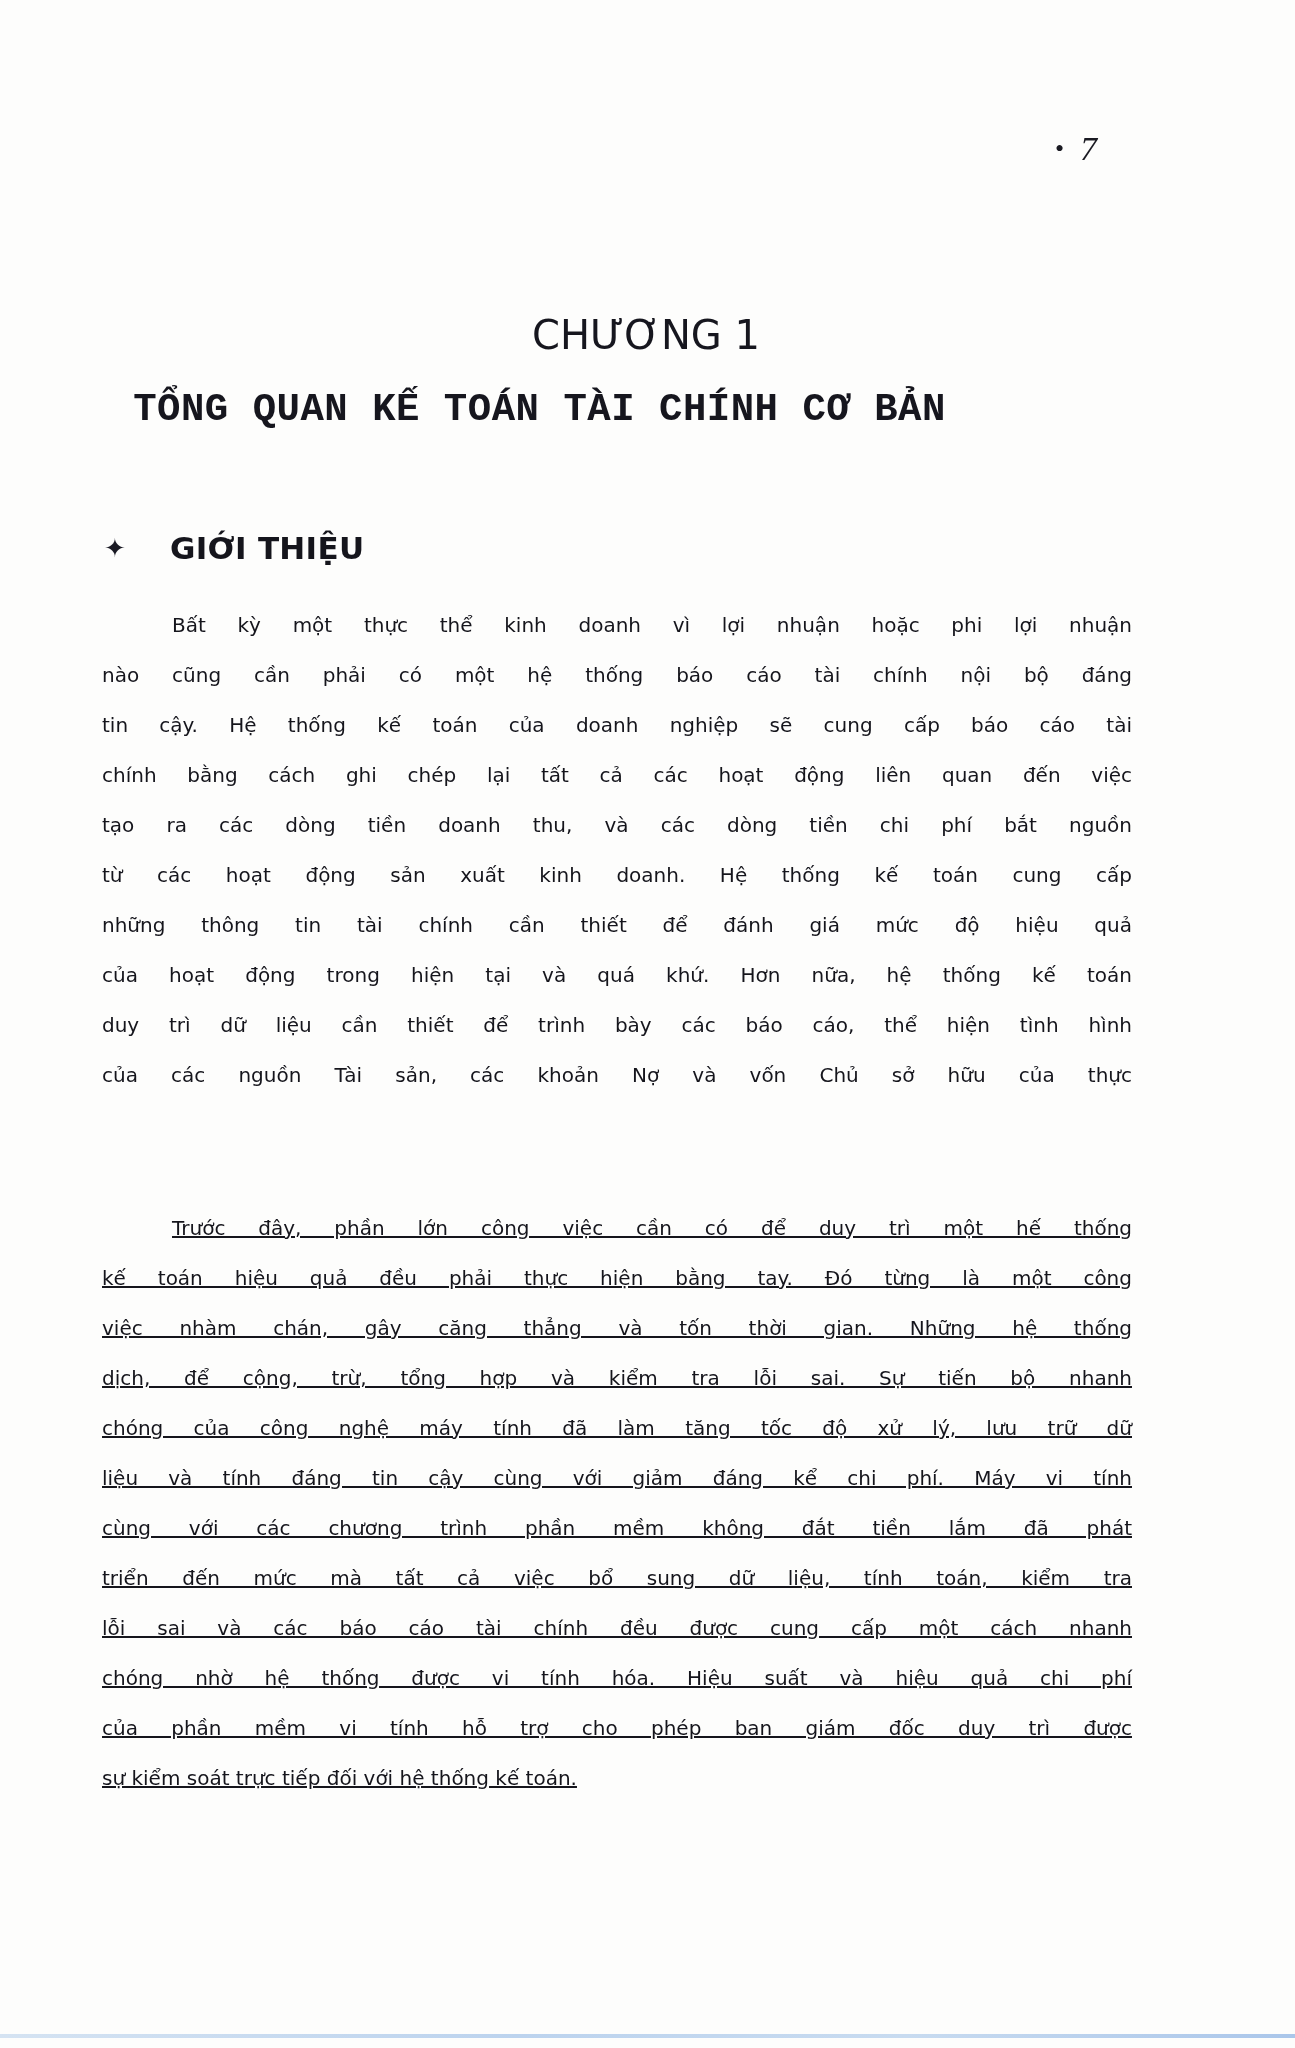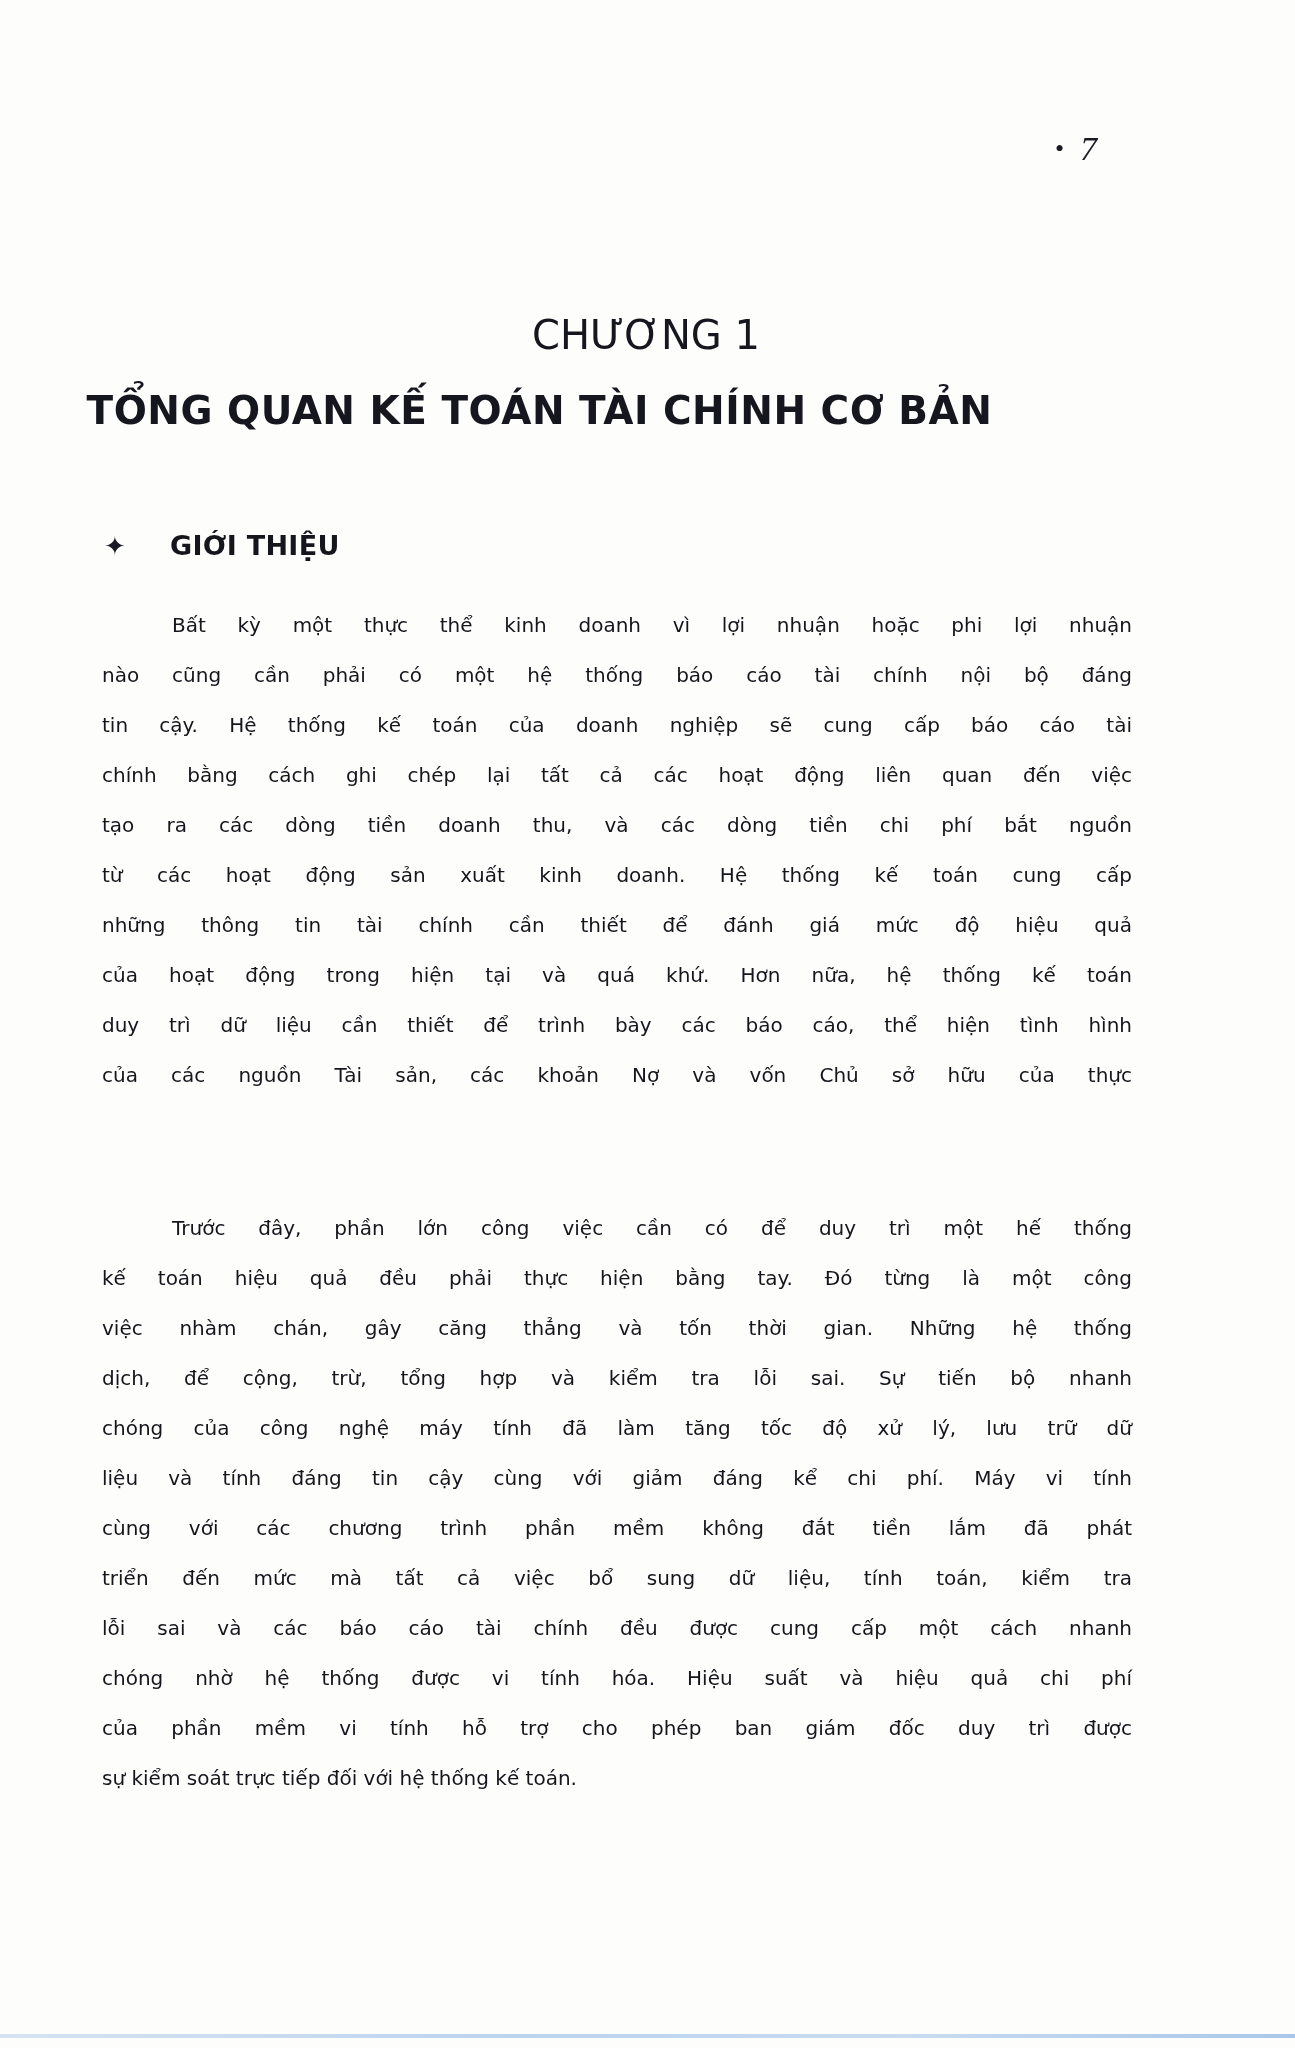--- a/index.html
+++ b/index.html
@@ -54,36 +54,37 @@
       position: absolute;
       top: 388px;
       left: 0;
       width: 1079px;
       text-align: center;
       font-size: 39px;
       font-weight: bold;
       color: #16161e;
       margin: 0;
       letter-spacing: 0.5px;
+      font-family: Liberation Mono, monospace;
     }
     .section-heading {
       position: absolute;
       top: 530px;
       left: 104px;
       display: flex;
       align-items: center;
       margin: 0;
     }
     .section-heading .star {
       font-size: 26px;
       width: 66px;
       color: #1a1a24;
     }
     .section-heading .label {
-      font-size: 27px;
+      font-size: 31px;
       font-weight: bold;
       color: #15151c;
       letter-spacing: 0.3px;
     }
     .para {
       position: absolute;
       left: 102px;
       width: 1030px;
       font-size: 20px;
       line-height: 50px;
@@ -96,21 +97,21 @@
       text-align: justify;
       text-align-last: justify;
     }
     .para .line.first {
       padding-left: 70px;
     }
     .para .line.last {
       text-align-last: left;
     }
     #para-1 { top: 600px; }
-    #para-2 { top: 1203px; }
+    #para-2 { top: 1203px; text-decoration: underline; }
     .bottom-rule {
       position: absolute;
       left: 0;
       top: 2034px;
       width: 1295px;
       height: 4px;
       background: linear-gradient(to right, #d5e3f2, #bcd3ee 40%, #c8dbf0 70%, #aac6ea);
     }
   </style>
 </head>

